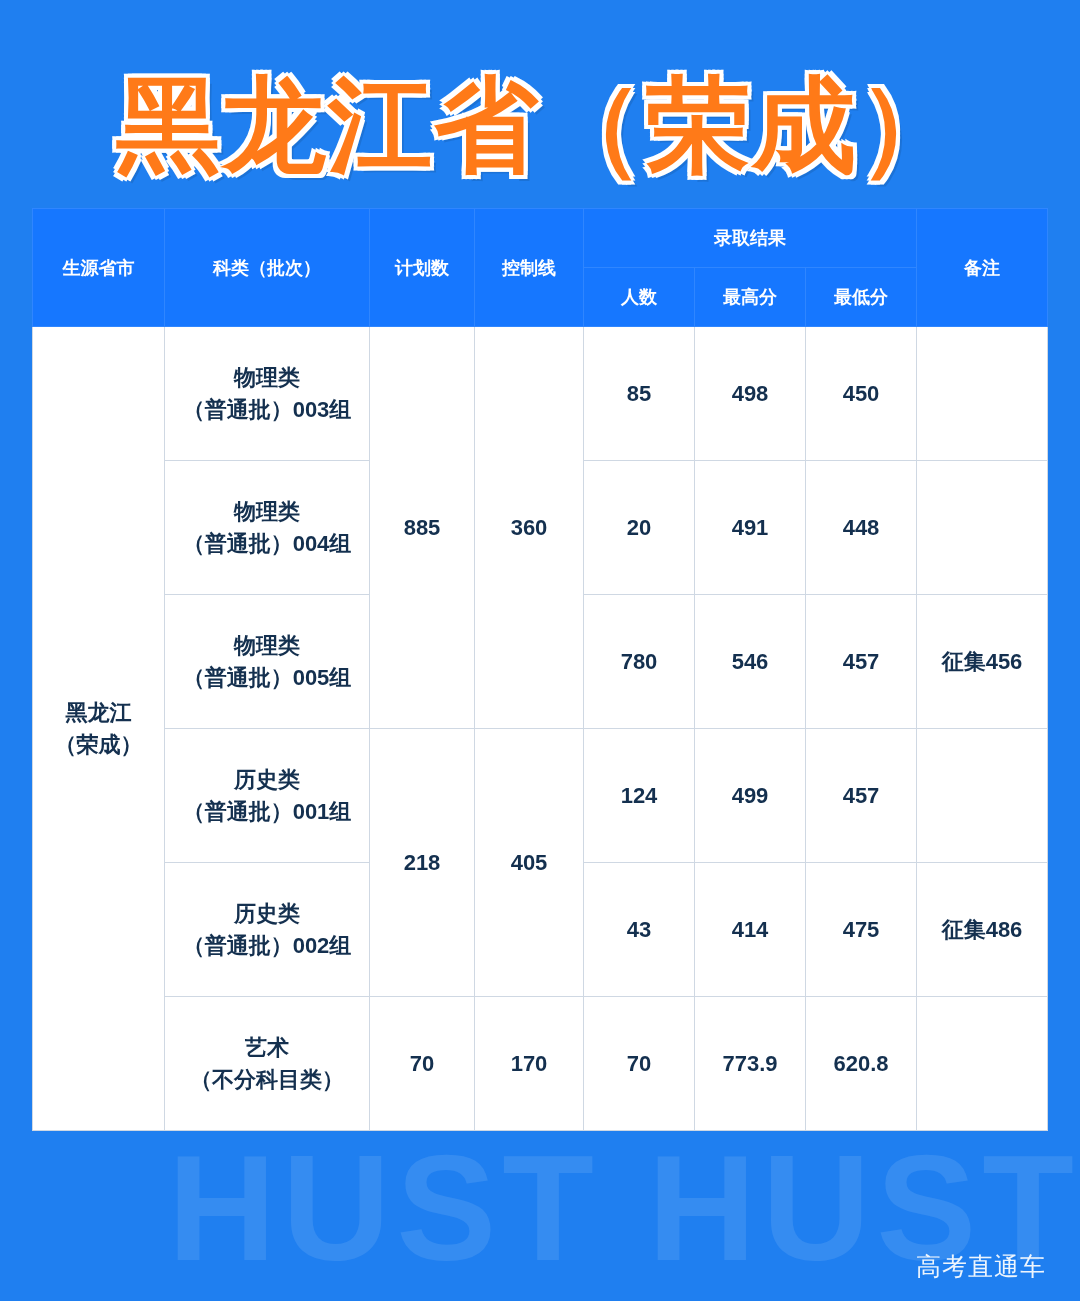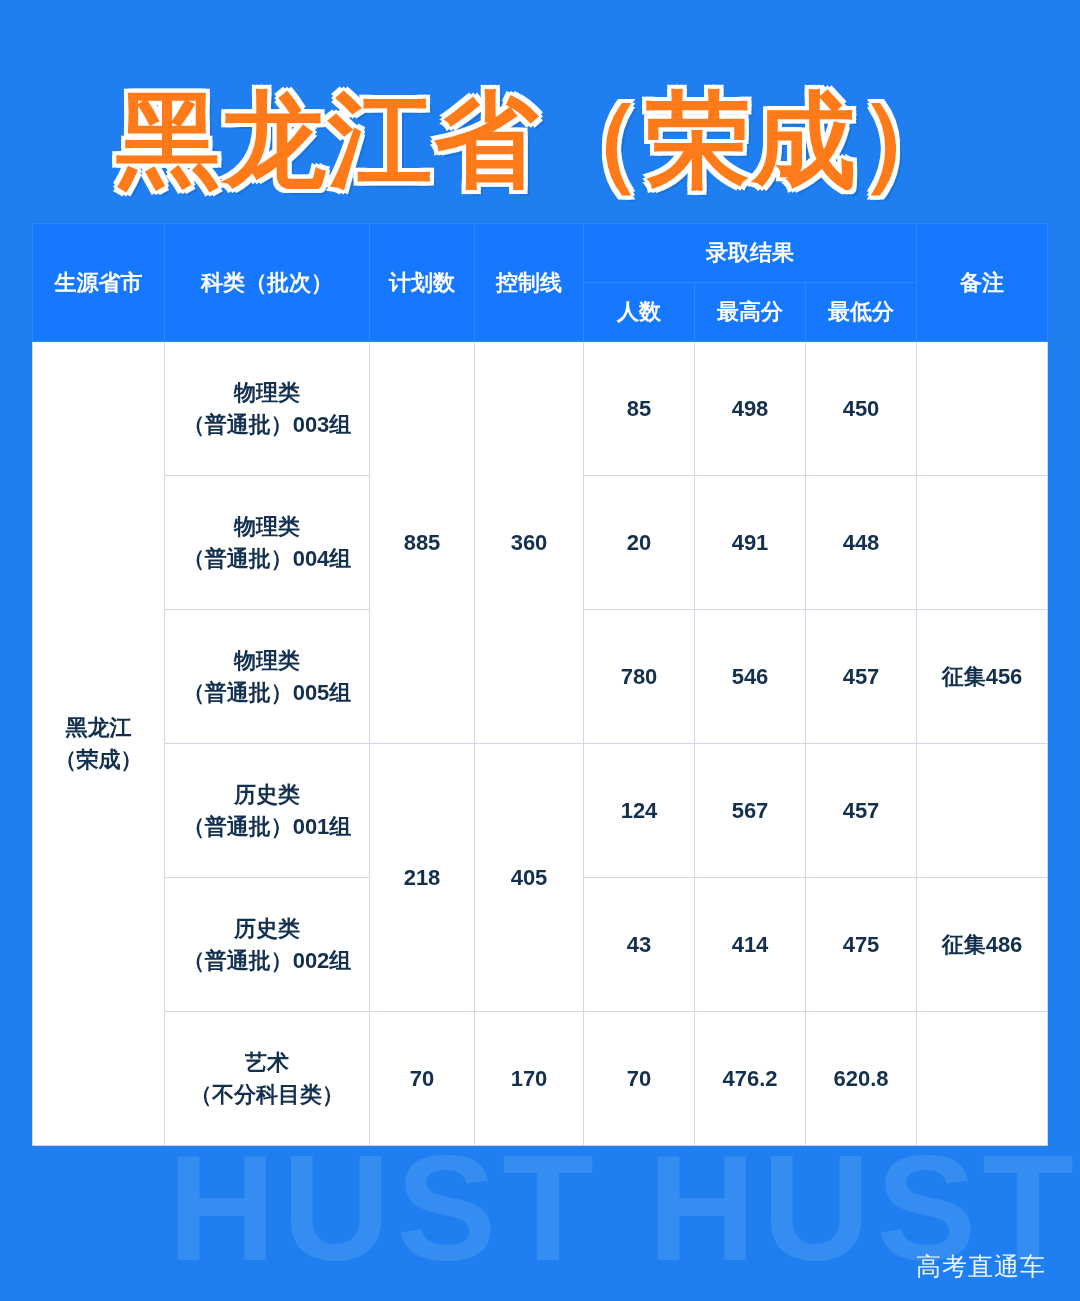--- a/index.html
+++ b/index.html
@@ -40,21 +40,20 @@
     font-size: 104px;
     font-weight: bold;
     line-height: 1.1;
     color: #ff7a18;
     letter-spacing: 2px;
     text-shadow:
       4px 0 0 #fff, -4px 0 0 #fff, 0 4px 0 #fff, 0 -4px 0 #fff,
       4px 4px 0 #fff, -4px 4px 0 #fff, 4px -4px 0 #fff, -4px -4px 0 #fff,
       6px 6px 0 rgba(0,0,0,0.10);
     font-family: "Liberation Sans", sans-serif;
-    margin-top: 15px;
   }
 
   .table-wrap {
     position: relative;
     margin: 26px auto 0;
     width: 1016px;
     background: #ffffff;
     box-sizing: border-box;
   }
 
@@ -71,21 +70,21 @@
     vertical-align: middle;
     font-size: 22px;
     color: #14304f;
     font-weight: bold;
     padding: 6px 4px;
   }
   table.score-table thead th {
     background: #1677ff;
     color: #ffffff;
     border-color: #2f86ff;
-    font-size: 22px;
+    font-size: 18px;
     height: 46px;
   }
   thead th.head-tall {
     height: 134px;
     text-align: center;
   }
   .sub-line {
     display: block;
     line-height: 1.45;
   }
@@ -182,21 +181,21 @@
       </tr>
 
       <tr>
         <td class="cat-cell">
           <span class="sub-line">历史类</span>
           <span class="sub-line">（普通批）001组</span>
         </td>
         <td class="num" rowspan="2">218</td>
         <td class="num" rowspan="2">405</td>
         <td class="num">124</td>
-        <td class="num">567</td>
+        <td class="num">499</td>
         <td class="num">457</td>
         <td class="num"></td>
       </tr>
 
       <tr>
         <td class="cat-cell">
           <span class="sub-line">历史类</span>
           <span class="sub-line">（普通批）002组</span>
         </td>
         <td class="num">43</td>
@@ -206,21 +205,21 @@
       </tr>
 
       <tr>
         <td class="cat-cell">
           <span class="sub-line">艺术</span>
           <span class="sub-line">（不分科目类）</span>
         </td>
         <td class="num">70</td>
         <td class="num">170</td>
         <td class="num">70</td>
-        <td class="num">476.2</td>
+        <td class="num">773.9</td>
         <td class="num">620.8</td>
         <td class="num"></td>
       </tr>
     </tbody>
   </table>
 </div>
 
 <div class="credit">高考直通车</div>
 
 </body></html>

